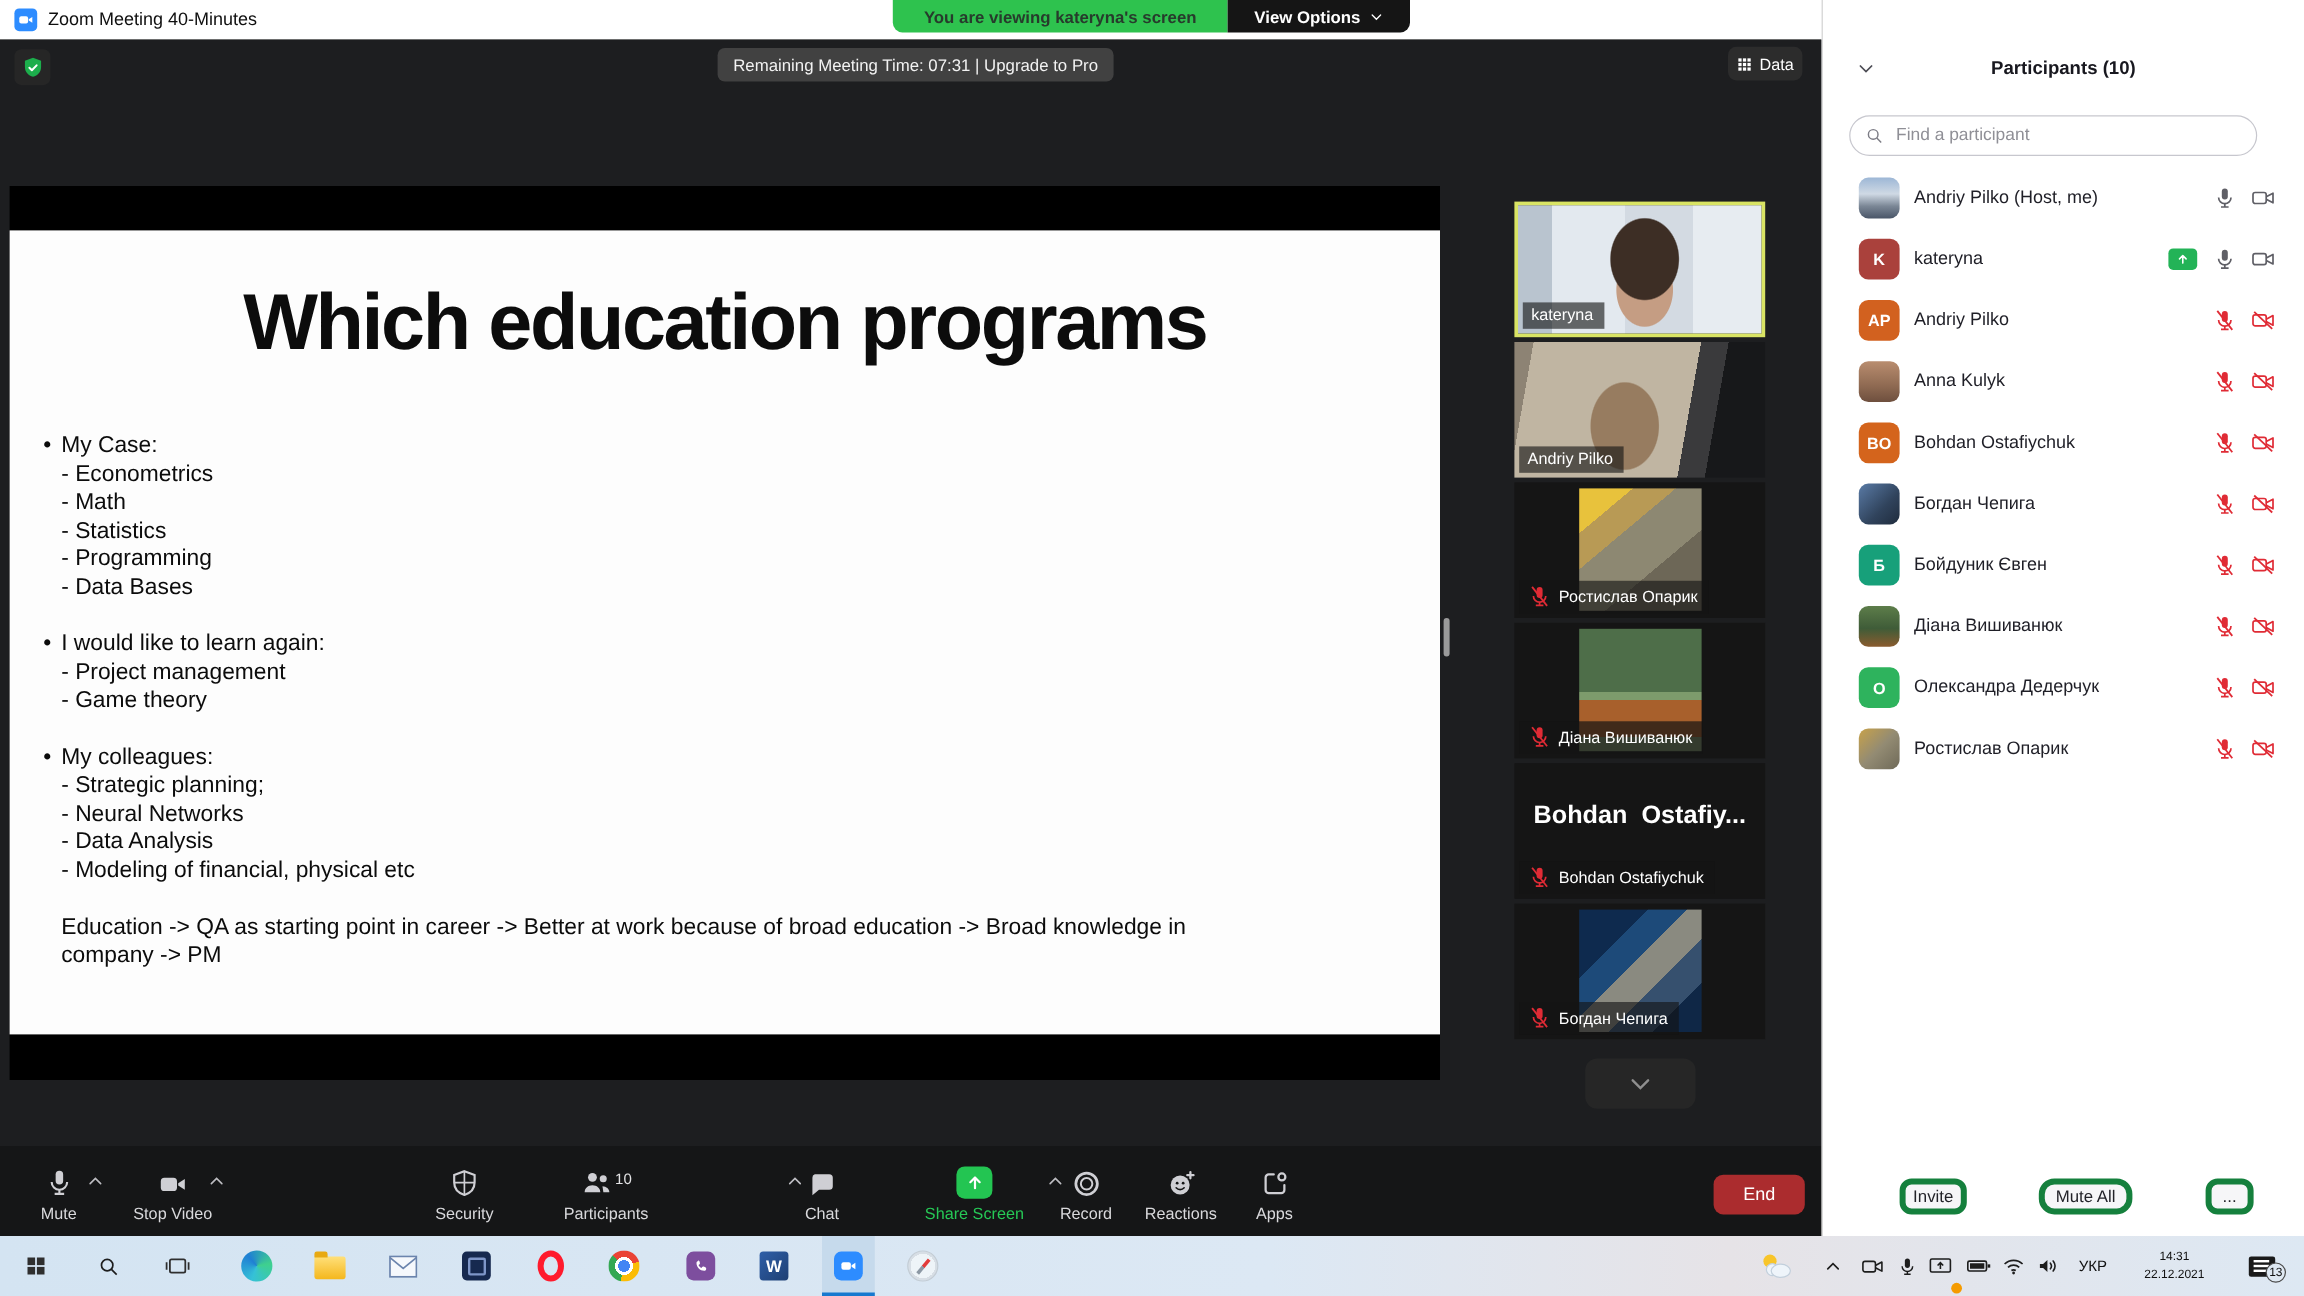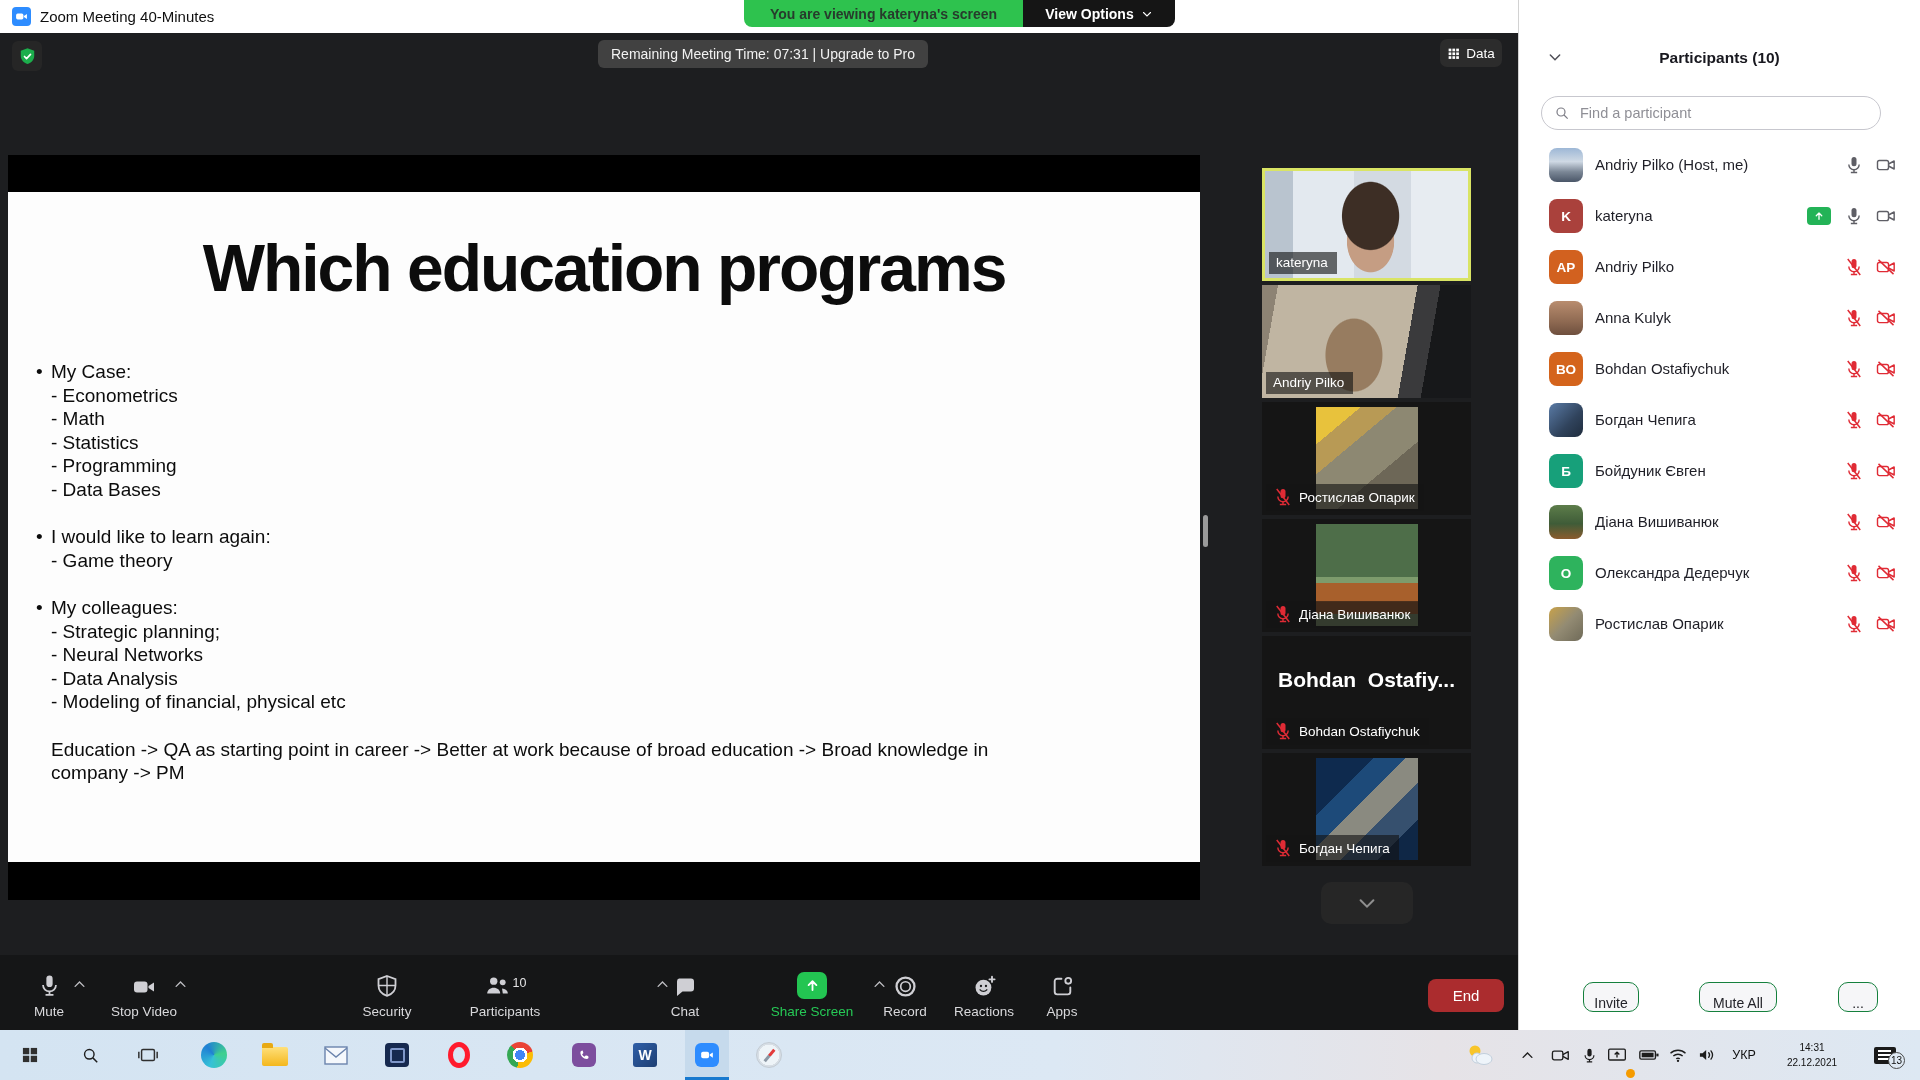--- a/index.html
+++ b/index.html
@@ -74,21 +74,21 @@
   .av-ph1{background:linear-gradient(180deg,#9db7d6 0%,#cfd9e4 40%,#7b8796 70%,#4a5668 100%);}
   .av-ph4{background:linear-gradient(180deg,#b98d6f,#8f6a52 60%,#6e4f3e);}
   .av-ph6{background:linear-gradient(135deg,#5a7ba6,#30435c 60%,#1f2c3d);}
   .av-ph8{background:linear-gradient(180deg,#5d7d4a,#3f5c38 55%,#8a5b2e);}
   .av-ph10{background:linear-gradient(135deg,#c8a24a,#938b73 50%,#6f6a58);}
   .p-name{position:absolute;left:76px;top:16px;font-size:15px;color:#1f1f27;}
   .p-icons{position:absolute;right:24px;top:15px;display:flex;align-items:center;gap:12px;}
   .ic20{width:20px;height:20px;}
   .gray{color:#5f5f66;} .red{color:#e02b35;}
   .share-badge{width:24px;height:18px;border-radius:4px;background:#23b357;display:flex;align-items:center;justify-content:center;margin-right:1px;}
-  .pf-btn{position:absolute;top:982px;height:30px;border-radius:10px;background:#f6f6f8;border:1px solid #15803d;font-size:14px;color:#232329;display:flex;align-items:flex-end;justify-content:center;cursor:pointer;box-sizing:border-box;}
+  .pf-btn{position:absolute;top:982px;height:30px;border-radius:10px;background:#f6f6f8;border:5px solid #15803d;font-size:14px;color:#232329;display:flex;align-items:center;justify-content:center;cursor:pointer;box-sizing:border-box;}
 
   
   .taskbar{position:absolute;left:0;top:1030px;width:1920px;height:50px;background:linear-gradient(90deg,#d4e4f2 0%,#dce8f4 55%,#e6e3e7 75%,#dde8f3 100%);}
   .tk-btn{position:absolute;top:0;height:50px;display:flex;align-items:center;justify-content:center;cursor:pointer;}
   .tk-btn.active{background:#c6daec;box-shadow:inset 0 -3px 0 #1779cf;}
   .ic-edge{width:26px;height:26px;border-radius:50%;background:conic-gradient(from 200deg,#35c1d7,#1f7fd4,#3fd08e,#35c1d7);}
   .ic-folder{width:26px;height:19px;margin-top:3px;border-radius:2px;background:linear-gradient(180deg,#ffe07a,#f4b71d);position:relative;}
   .ic-folder:before{content:"";position:absolute;top:-4px;left:0;width:11px;height:5px;background:#e8a912;border-radius:2px 2px 0 0;}
   .ic-zm{width:24px;height:24px;border-radius:4px;background:#16294f;display:flex;align-items:center;justify-content:center;}
   .ic-zm:after{content:"";width:11px;height:11px;border:2px solid #7e96c8;border-radius:2px;}
@@ -314,20 +314,21 @@
           <div class="grp">
             <div class="line head">My Case:</div>
             <div class="line">- Econometrics</div>
             <div class="line">- Math</div>
             <div class="line">- Statistics</div>
             <div class="line">- Programming</div>
             <div class="line">- Data Bases</div>
           </div>
           <div class="grp">
             <div class="line head">I would like to learn again:</div>
+            <div class="line">- Project management</div>
             <div class="line">- Game theory</div>
           </div>
           <div class="grp">
             <div class="line head">My colleagues:</div>
             <div class="line">- Strategic planning;</div>
             <div class="line">- Neural Networks</div>
             <div class="line">- Data Analysis</div>
             <div class="line">- Modeling of financial, physical etc</div>
           </div>
           <div class="slide-footer">Education -&gt; QA as starting point in career -&gt; Better at work because of broad education -&gt; Broad knowledge in company -&gt; PM</div>
@@ -661,21 +662,21 @@
           <svg class="ic20 red">
               <use href="#i-cam-off"></use>
             </svg>
         </div>
       </div>
     </div>
 
     <div class="pf-btn" style="left:64px;width:56px;">
         <span>Invite</span>
       </div>
-    <div class="pf-btn" style="left:180px;width:78px;">
+    <div class="pf-btn" style="left:180px;width:78px;border-radius:13px;">
         <span>Mute All</span>
       </div>
     <div class="pf-btn" style="left:319px;width:40px;">
         <span>...</span>
       </div>
   </aside>
 
   <div class="taskbar">
     <div class="tk-btn" style="left:8px;width:44px;">
         <svg width="20" height="20">

